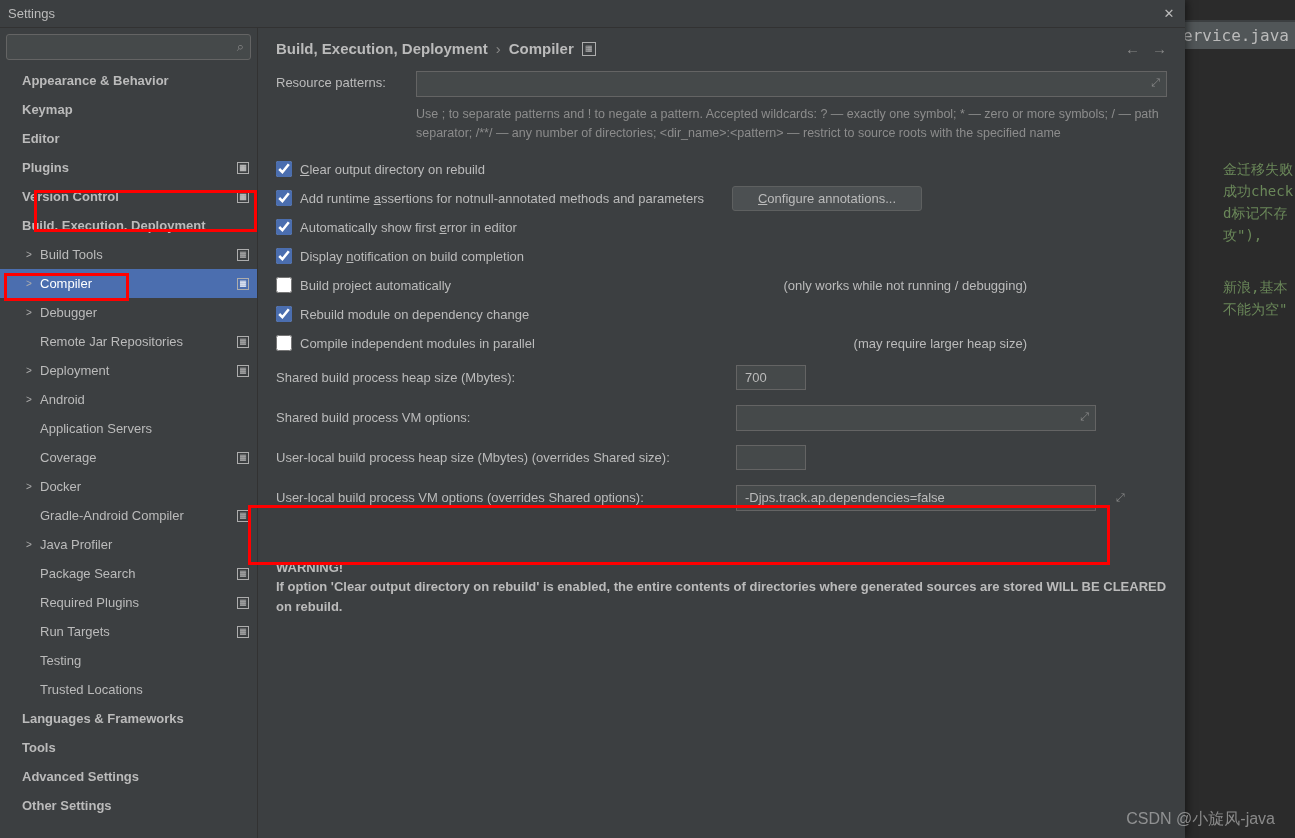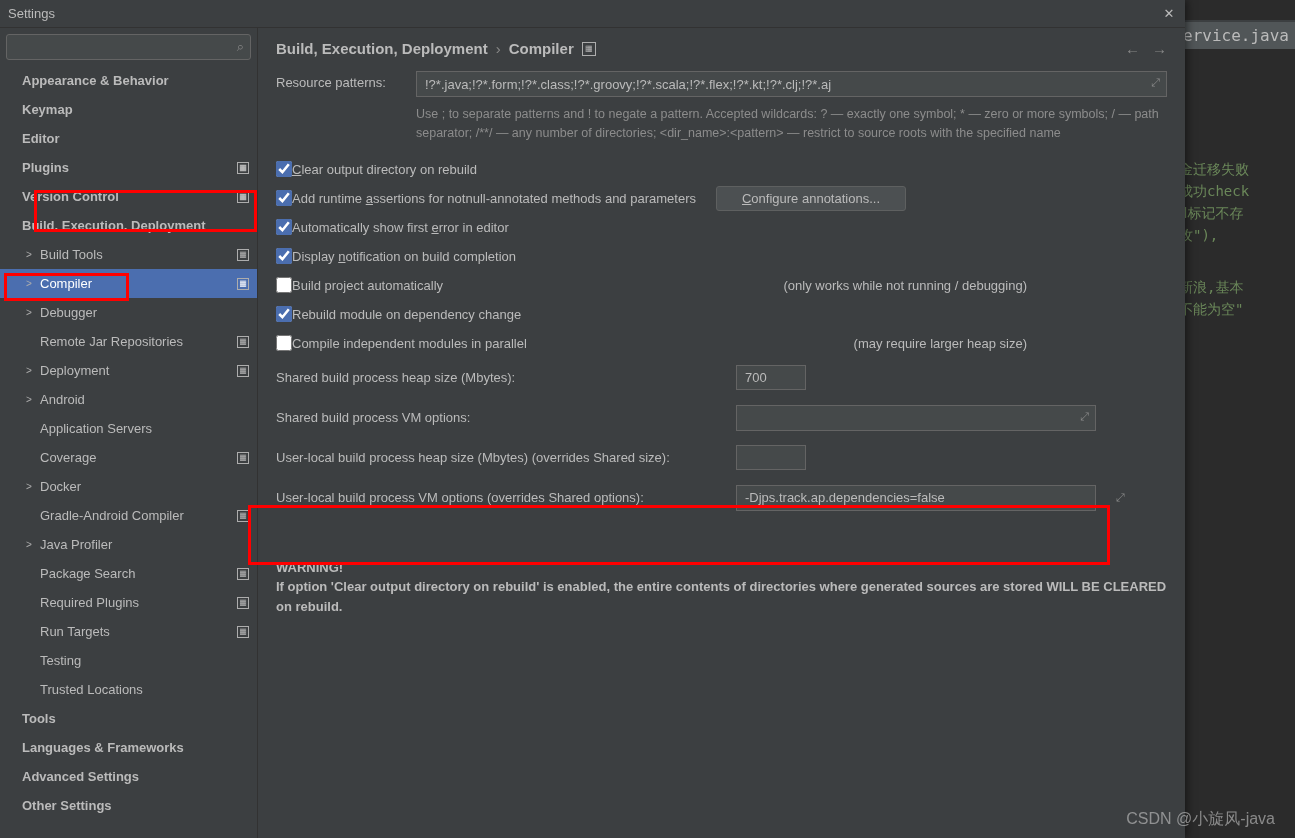--- a/index.html
+++ b/index.html
@@ -25,21 +25,21 @@
   overflow: hidden;
 }
 .editor-bg .tab {
   background: #515658;
   color: #bbbbbb;
   padding: 4px 8px;
   font-size: 16px;
   display: inline-block;
   border-top: 2px solid #3c3f41;
 }
-.editor-bg .line { padding: 2px 4px; white-space: nowrap; }
+.editor-bg .line { padding: 2px 4px; white-space: nowrap; margin-left: 44px; }
 .editor-bg .str { color: #6a8759; }
 
 .dialog {
   position: absolute;
   left: 0; top: 0;
   width: 1185px;
   height: 838px;
   background: #3c3f41;
   display: flex;
   flex-direction: column;
@@ -195,20 +195,21 @@
   color: #8c8c8c;
   font-size: 12.5px;
   line-height: 1.5;
   margin-left: 140px;
   margin-bottom: 12px;
 }
 .check-row {
   display: flex;
   align-items: center;
   height: 29px;
+  gap: 8px;
 }
 .check-row input[type=checkbox] {
   width: 16px; height: 16px;
   accent-color: #4b6eaf;
 }
 .check-row .aside {
   margin-left: auto;
   color: #bbbbbb;
   padding-right: 140px;
 }
@@ -372,25 +373,25 @@
           <div class="tree-item child">
             <span class="arrow"></span>
             <span>Testing</span>
           </div>
           <div class="tree-item child">
             <span class="arrow"></span>
             <span>Trusted Locations</span>
           </div>
           <div class="tree-item top">
             <span class="arrow"></span>
+            <span>Languages &amp; Frameworks</span>
+          </div>
+          <div class="tree-item top">
+            <span class="arrow"></span>
             <span>Tools</span>
-          </div>
-          <div class="tree-item top">
-            <span class="arrow"></span>
-            <span>Languages &amp; Frameworks</span>
           </div>
           <div class="tree-item top">
             <span class="arrow"></span>
             <span>Advanced Settings</span>
           </div>
           <div class="tree-item top">
             <span class="arrow"></span>
             <span>Other Settings</span>
           </div>
         </div>
@@ -405,21 +406,20 @@
         <span class="arrows">
           <span>←</span>
           <span>→</span>
         </span>
       </div>
 
       <div class="form-row">
         <label>Resource patterns:</label>
         <div class="field">
           <div class="expandable">
-            <span>!?*.java;!?*.form;!?*.class;!?*.groovy;!?*.scala;!?*.flex;!?*.kt;!?*.clj;!?*.aj</span>
             <span class="expand-icon">⤢</span>
           </div>
         </div>
       </div>
       <div class="hint">Use ; to separate patterns and ! to negate a pattern. Accepted wildcards: ? — exactly one symbol; * — zero or more symbols; / — path separator; /**/ — any number of directories; &lt;dir_name&gt;:&lt;pattern&gt; — restrict to source roots with the specified name</div>
 
       <div class="check-row">
         <input type="checkbox" checked="" style="">
         <span><span class="mnemonic">C</span>lear output directory on rebuild</span>
       </div>

